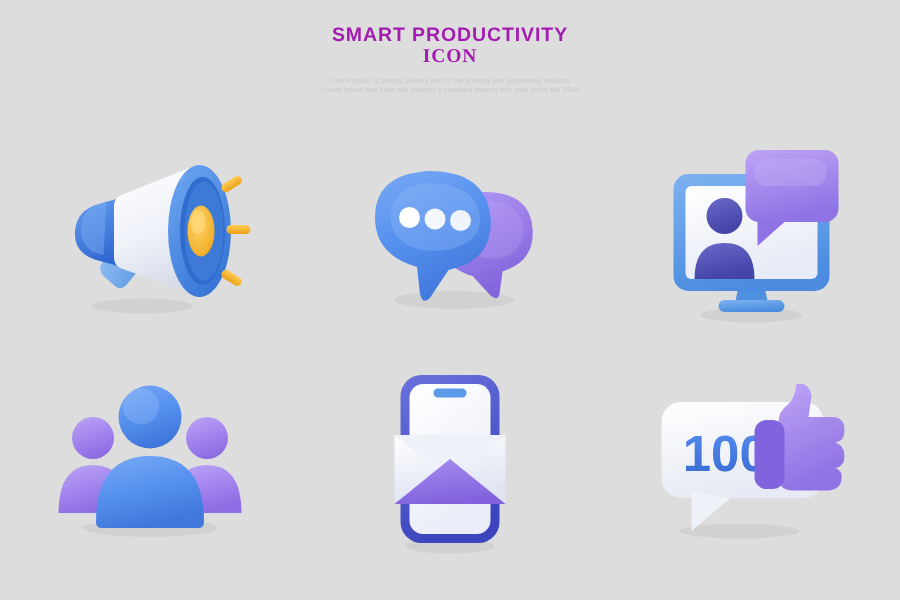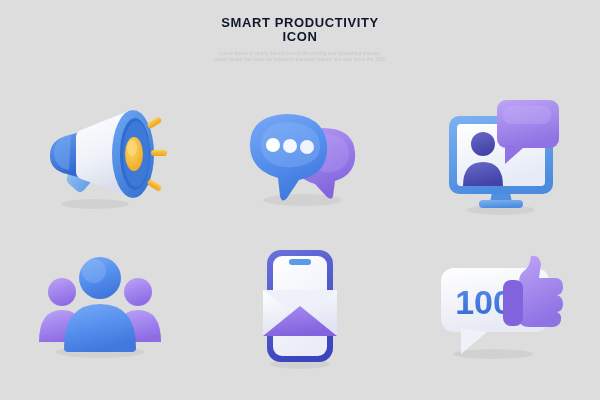--- a/index.html
+++ b/index.html
@@ -26,24 +26,24 @@
     top: 16px;
     left: 0;
     width: 600px;
     text-align: center;
   }
   .title {
     font-size: 13px;
     font-weight: bold;
     letter-spacing: 0.6px;
     line-height: 14px;
-    color: #0f172a;
+    color: #a21caf;
     text-transform: uppercase;
   }
-  .title .l2 { display: block; }
+  .title .l2 { display: block; font-family: Liberation Serif, serif; }
   .subtitle {
     margin-top: 7px;
     font-size: 4.6px;
     line-height: 6.4px;
     color: #c2c6cc;
     letter-spacing: 0.15px;
   }
   .subtitle span { display: block; }
 
   

